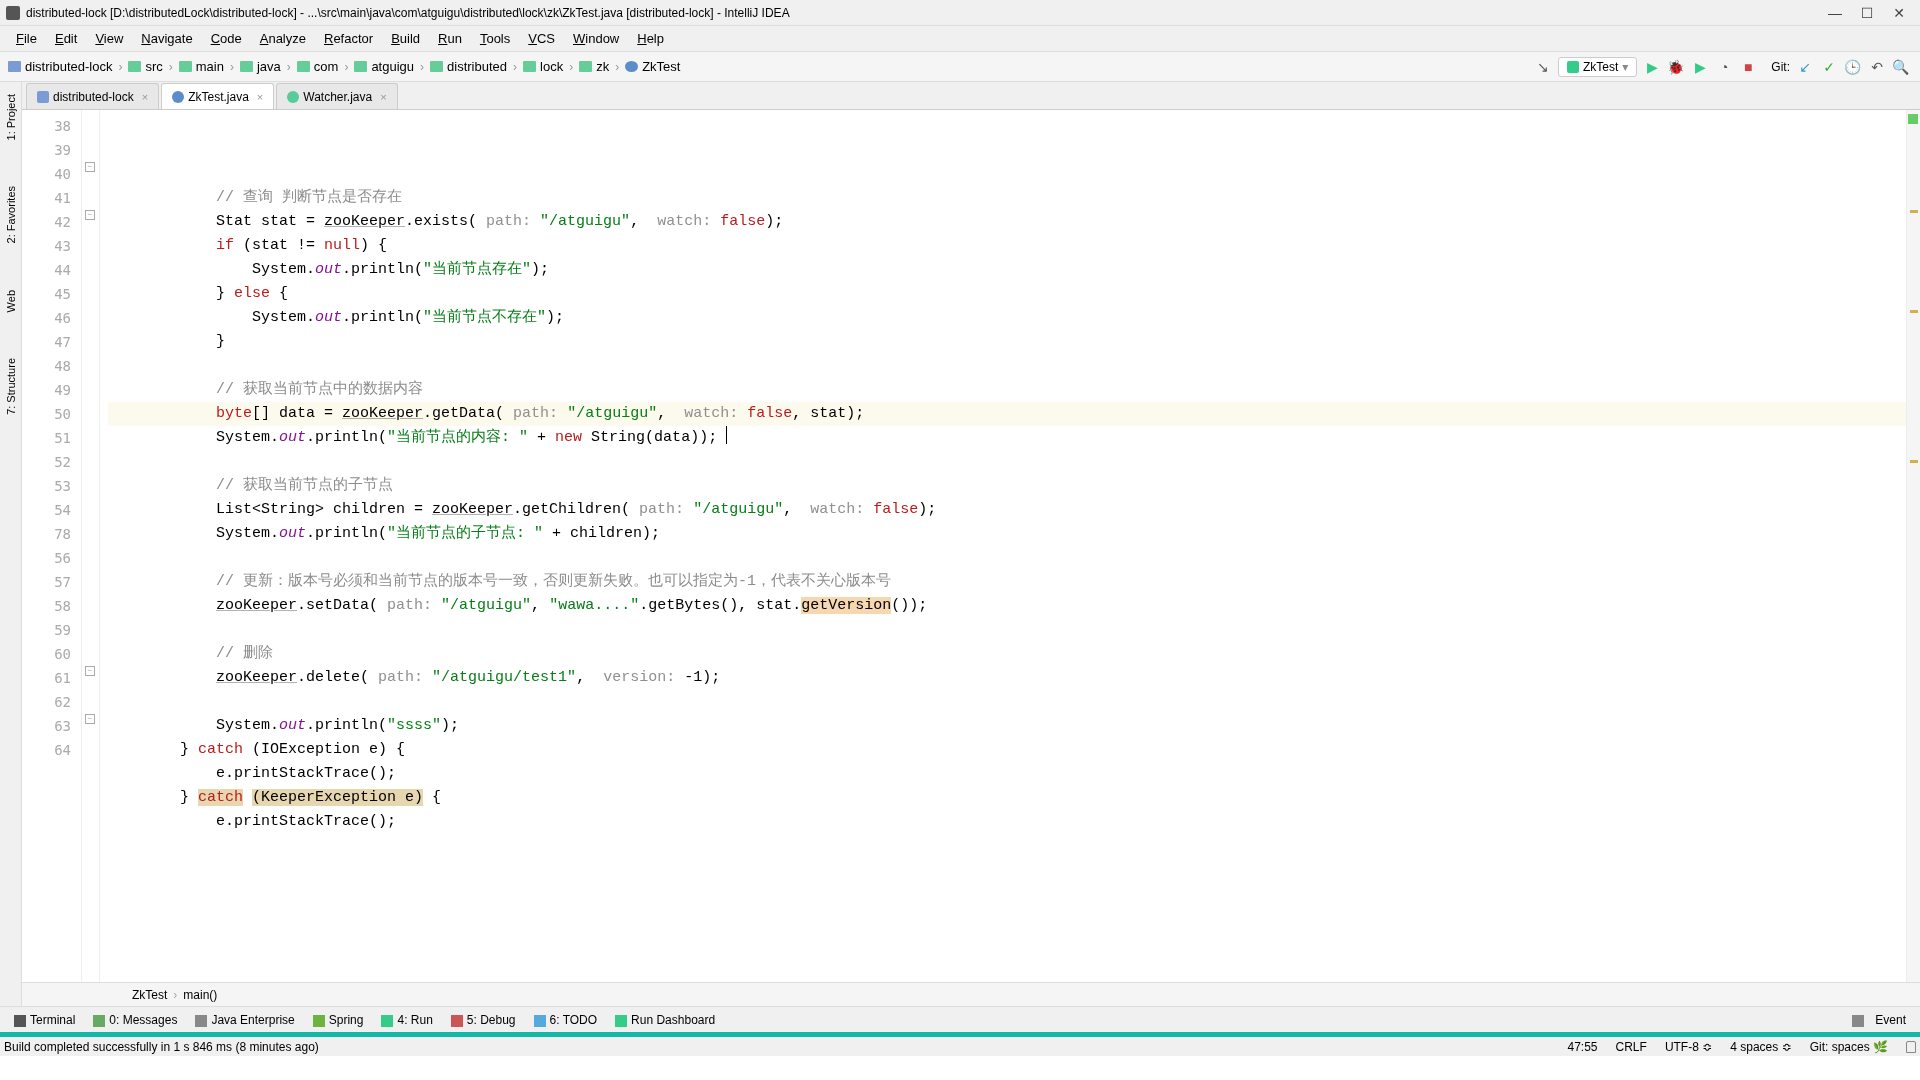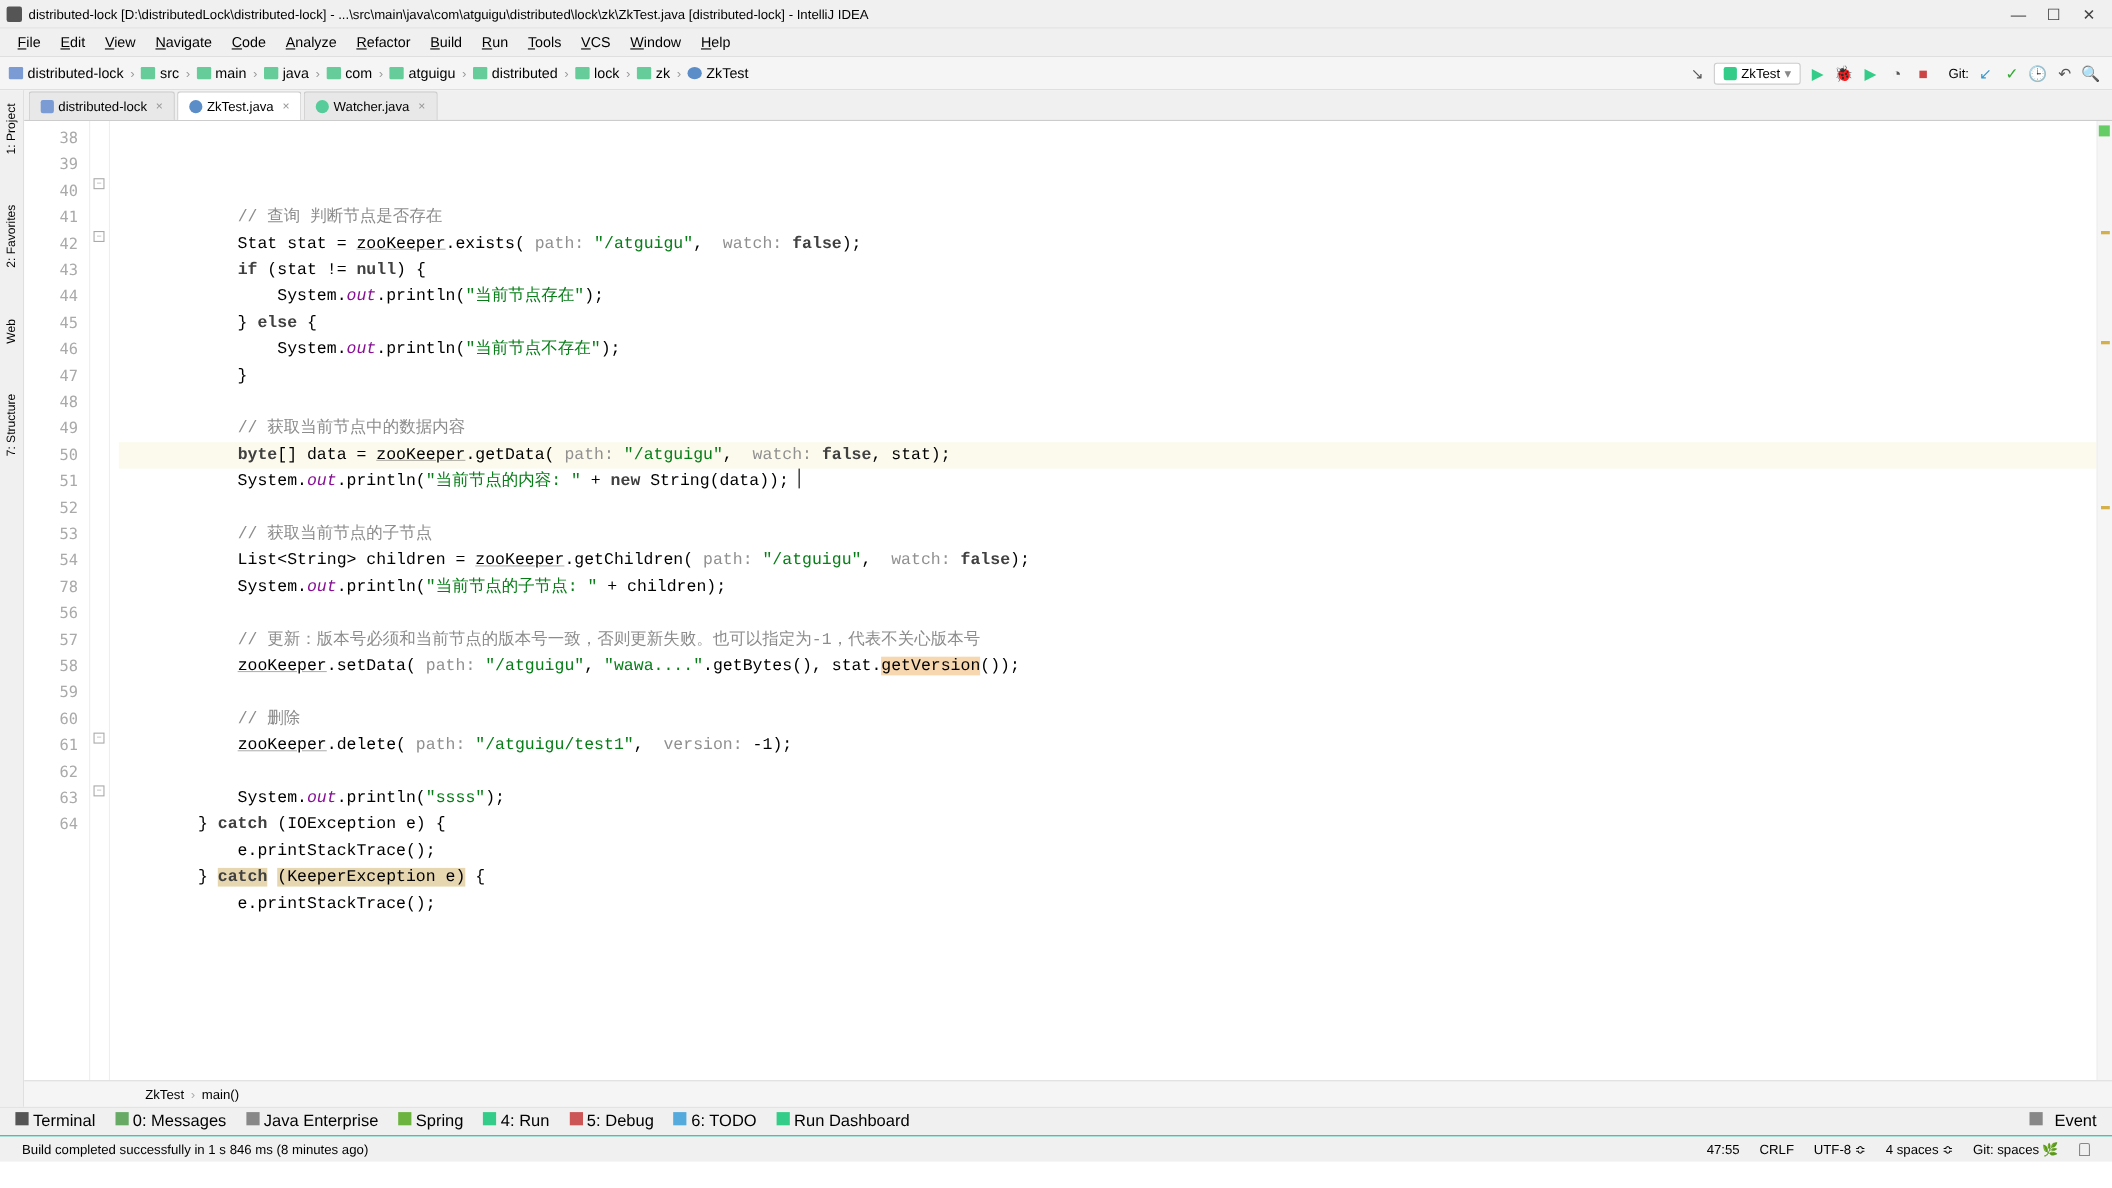--- a/index.html
+++ b/index.html
@@ -32,42 +32,42 @@
   .tab-icon { width: 12px; height: 12px; border-radius: 50%; }
   .tab-icon.folder { background: #7a9bd4; border-radius: 2px; }
   .tab-icon.java { background: #5b8dc9; }
   .tab-icon.iface { background: #5c9; }
   .tab-close { color: #999; font-size: 11px; margin-left: 4px; }
   .code-pane { flex: 1; display: flex; background: #fff; overflow: hidden; }
   .gutter { width: 60px; text-align: right; padding: 4px 10px 4px 0; color: #aaa; font-family: "Consolas", monospace; font-size: 14px; line-height: 24px; border-right: 1px solid #eee; }
   .gutter-collapse { width: 18px; border-right: 1px solid #eee; position: relative; }
   .fold-mark { position: absolute; width: 10px; height: 10px; border: 1px solid #aaa; font-size: 8px; text-align: center; line-height: 8px; color: #aaa; left: 3px; cursor: pointer; background: #fff; }
   .code { flex: 1; font-family: "Consolas","Courier New", monospace; font-size: 15px; line-height: 24px; padding: 4px 0 4px 8px; white-space: pre; color: #000; position: relative; }
-  .kw { color: #404040; font-weight: bold; }
+  .kw { color: #b91c1c; font-weight: normal; }
   .str { color: #067d17; }
   .com { color: #8c8c8c; }
   .field { color: #871094; font-style: italic; }
   .hint { color: #909090; }
   .ul { text-decoration: underline; text-decoration-color: rgba(0,0,0,0.3); }
   .current-line { background: #fcfaed; display: block; width: 100%; }
   .caret-line { position: absolute; width: 1px; height: 18px; background: #000; animation: blink 1s step-end infinite; }
   @keyframes blink { 50% { opacity: 0; } }
   .breadcrumb-bottom { height: 24px; background: #f5f5f5; border-top: 1px solid #ddd; display: flex; align-items: center; padding-left: 110px; font-size: 12px; gap: 6px; }
   .bc-sep { color: #aaa; }
   .bottom-tools { height: 26px; background: #f0f0f0; border-top: 1px solid #ddd; display: flex; align-items: center; padding: 0 6px; gap: 2px; }
-  .btool { display: flex; align-items: flex-start; gap: 4px; padding: 2px 8px; cursor: pointer; font-size: 15px; }
+  .btool { display: flex; align-items: flex-end; gap: 4px; padding: 2px 8px; cursor: pointer; font-size: 12px; }
   .btool-icon { width: 12px; height: 12px; background: #888; }
   .btool-icon.term { background: #555; }
   .btool-icon.msg { background: #6a6; }
   .btool-icon.spring { background: #6db33f; }
   .btool-icon.run { background: #3c8; }
   .btool-icon.debug { background: #c55; }
   .btool-icon.todo { background: #5ad; }
   .btool-icon.dash { background: #3c8; }
-  .statusbar { height: 24px; background: #f0f0f0; border-top: 1px solid #14b8a6; display: flex; align-items: center; padding: 0 20px; font-size: 12px; }
+  .statusbar { height: 24px; background: #f0f0f0; border-top: 5px solid #14b8a6; display: flex; align-items: center; padding: 0 4px; font-size: 12px; }
   .status-left { flex: 1; }
   .status-right { display: flex; gap: 18px; align-items: center; }
   .lock-icon { width: 10px; height: 12px; border: 1px solid #888; border-radius: 2px 2px 0 0; }
   .right-margin { width: 14px; background: #f5f5f5; border-left: 1px solid #eee; position: relative; }
   .warn-marker { position: absolute; width: 8px; height: 3px; background: #d4b04a; left: 3px; }
   .green-box { position: absolute; top: 4px; right: 2px; width: 10px; height: 10px; background: #6c6; }
 </style>
 </head>
 <body>
 

